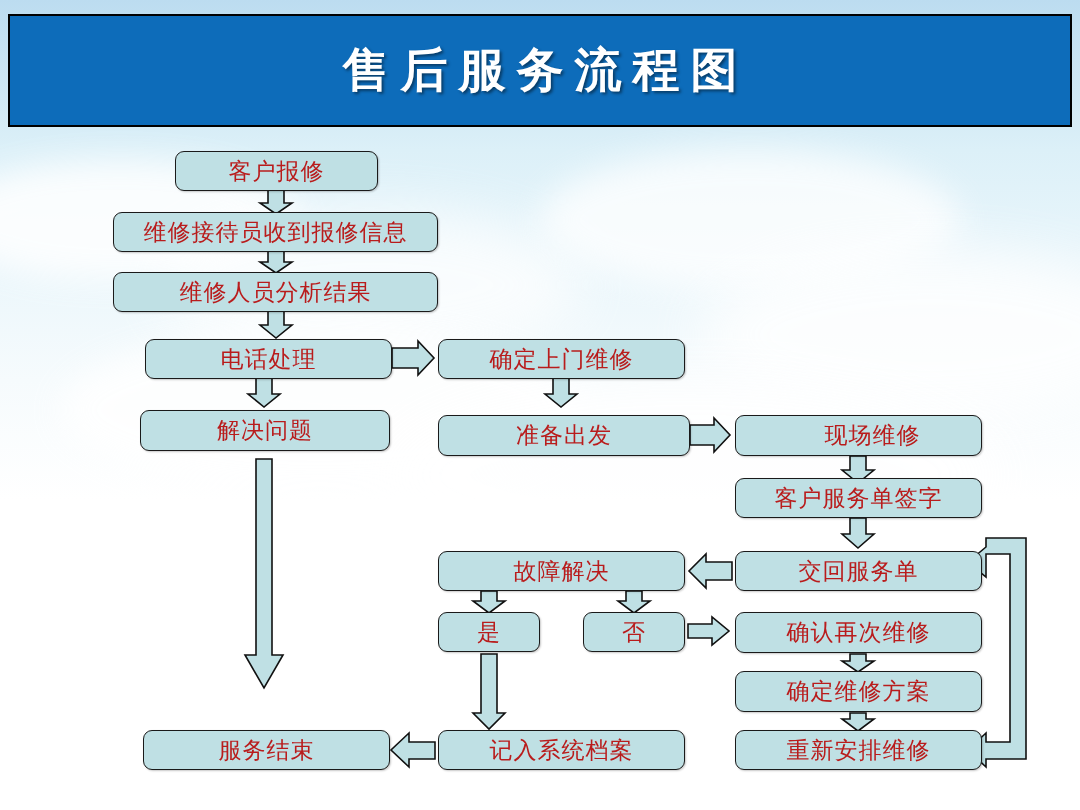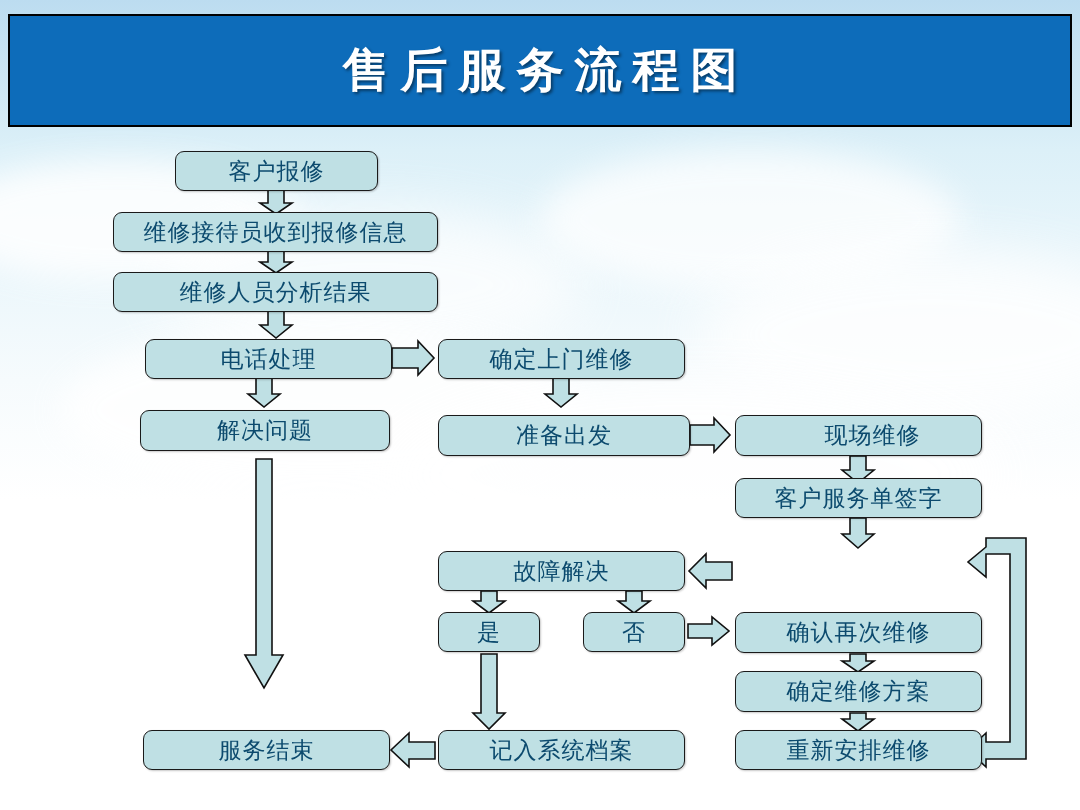--- a/index.html
+++ b/index.html
@@ -38,21 +38,21 @@
     padding-left:11px;
   }
 
   
   .node{
     position:absolute;box-sizing:border-box;
     background:#bfe0e4;
     border:1.6px solid #1a1a1a;
     border-radius:9px;
     display:flex;align-items:center;justify-content:center;
-    color:#0c4a6e;
+    color:#b91c1c;
     font-size:23px;
     letter-spacing:1px;
     white-space:nowrap;
     box-shadow:1px 1px 2px rgba(0,0,0,.22);
   }
   .node.small{font-size:23px;}
 
   
   svg.conn{position:absolute;left:0;top:0;width:1080px;height:810px;overflow:visible;}
   .arrow{fill:#bfe0e4;stroke:#111111;stroke-width:1.6;}
@@ -124,17 +124,18 @@
 
   <div class="node" style="left:438px;top:339px;width:247px;height:40px;">确定上门维修</div>
   <div class="node" style="left:438px;top:415px;width:252px;height:41px;">准备出发</div>
   <div class="node" style="left:438px;top:551px;width:247px;height:40px;">故障解决</div>
   <div class="node small" style="left:438px;top:612px;width:102px;height:40px;">是</div>
   <div class="node small" style="left:583px;top:612px;width:102px;height:40px;">否</div>
   <div class="node" style="left:438px;top:730px;width:247px;height:40px;">记入系统档案</div>
 
   <div class="node" style="left:735px;top:415px;width:247px;height:41px;padding-left:28px;">现场维修</div>
   <div class="node" style="left:735px;top:478px;width:247px;height:40px;">客户服务单签字</div>
+  <div class="node" style="left:735px;top:551px;width:247px;height:40px;">交回服务单</div>
   <div class="node" style="left:735px;top:612px;width:247px;height:41px;">确认再次维修</div>
   <div class="node" style="left:735px;top:671px;width:247px;height:41px;">确定维修方案</div>
   <div class="node" style="left:735px;top:730px;width:247px;height:40px;">重新安排维修</div>
 
 </div>
 
 </body></html>

